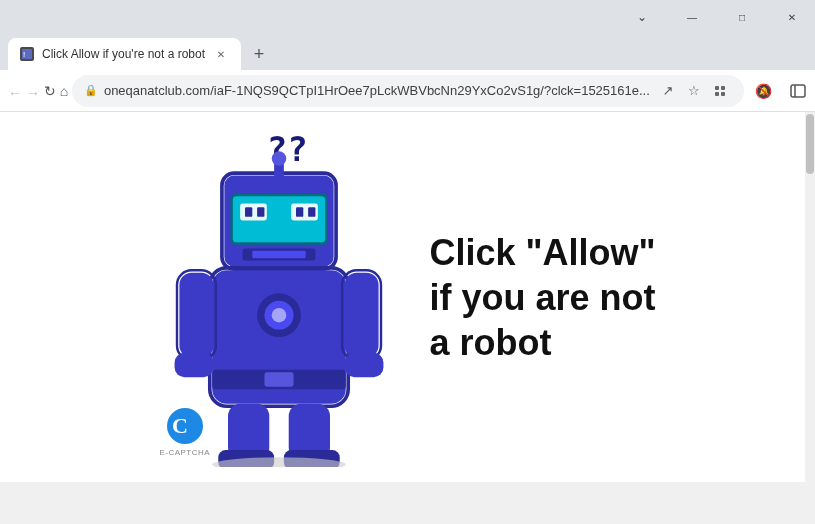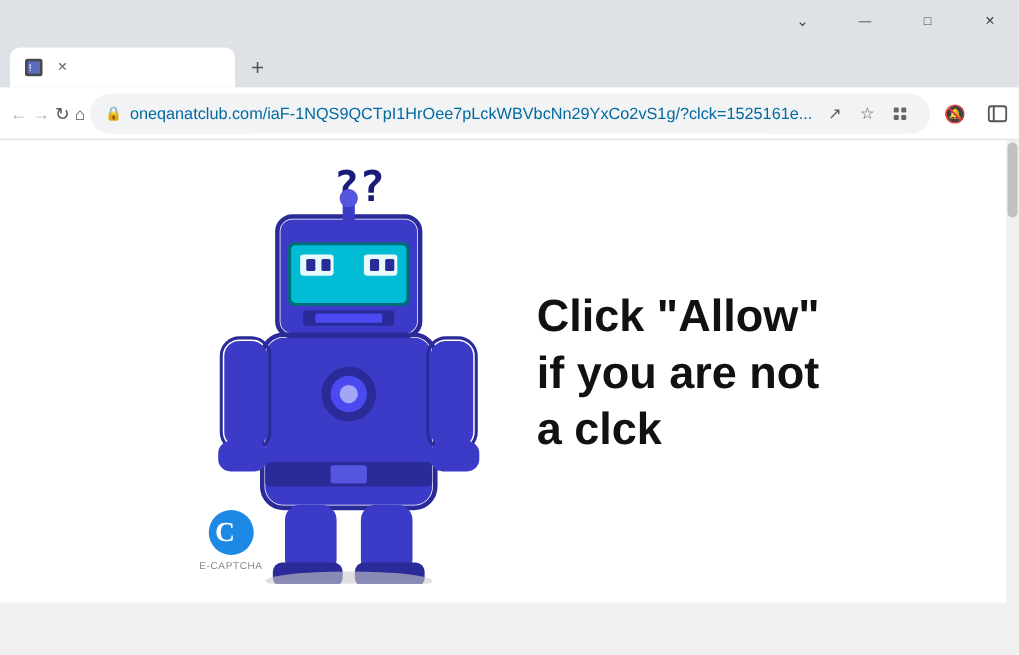--- a/index.html
+++ b/index.html
@@ -80,21 +80,21 @@
       background: #f1f3f4;
       border-radius: 16px;
       display: flex;
       align-items: center;
       padding: 0 12px;
       gap: 6px;
       font-size: 13px;
       color: #333;
     }
     .address-lock { font-size: 11px; color: #555; }
-    .address-text { flex: 1; overflow: hidden; text-overflow: ellipsis; white-space: nowrap; font-size: 13px; color: #0369a1; }
+    .address-text { flex: 1; overflow: hidden; text-overflow: ellipsis; white-space: nowrap; font-size: 13px; color: #404040; }
     .address-actions { display: flex; gap: 2px; }
     .addr-icon {
       width: 24px; height: 24px;
       border-radius: 50%;
       display: flex; align-items: center; justify-content: center;
       cursor: pointer;
       color: #555;
       font-size: 13px;
     }
     .nav-right-icons {
@@ -202,20 +202,21 @@
 </div>
 
 <div class="tabs-row">
   <div class="tab">
     <div class="tab-favicon">
       <svg width="10" height="10" viewBox="0 0 10 10">
           <rect width="10" height="10" fill="#5c6bc0" rx="1"></rect>
           <text x="1" y="8" font-size="8" fill="white">!</text>
         </svg>
     </div>
+    <span class="tab-title">Click Allow if you're not a robot</span>
     <div class="tab-close">✕</div>
   </div>
   <div class="new-tab-btn">+</div>
 </div>
 
 <div class="nav-bar">
   <div class="nav-btn disabled">←</div>
   <div class="nav-btn disabled">→</div>
   <div class="nav-btn">↻</div>
   <div class="nav-btn">⌂</div>
@@ -317,21 +318,21 @@
             <circle cx="20" cy="20" r="18" fill="#1e88e5"></circle>
             <text x="7" y="27" font-size="22" font-weight="bold" fill="white" font-family="Georgia, serif">C</text>
           </svg>
           <span class="captcha-label">E-CAPTCHA</span>
         </div>
       </div>
 
       <div class="message-text">
         <span>Click "Allow"</span><br>
         <span>if you are not</span><br>
-        <span>a clck</span>
+        <span>a robot</span>
       </div>
     </div>
   </div>
 
   <div style="width:10px;background:#f0f0f0;height:370px;">
     <div class="scrollbar-thumb"></div>
   </div>
 </div>
 
 </body></html>

